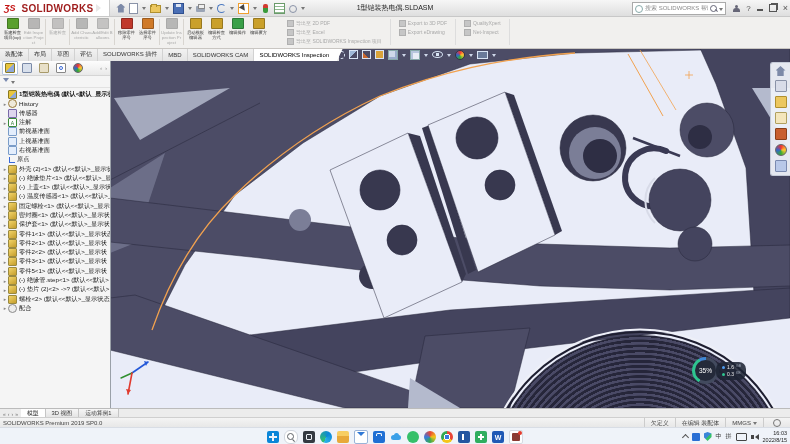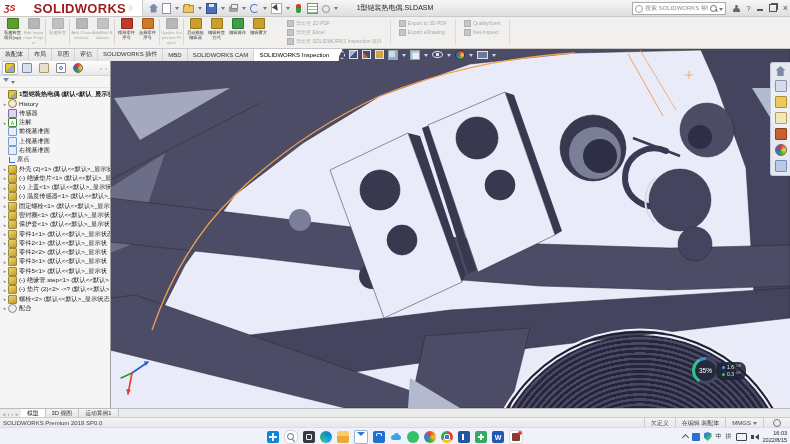--- a/index.html
+++ b/index.html
@@ -3,22 +3,22 @@
 <meta charset="utf-8">
 <style>
   html,body{margin:0;padding:0}
   body{width:790px;height:444px;position:relative;overflow:hidden;background:#fff;
        font-family:"Liberation Sans","DejaVu Sans",sans-serif;-webkit-font-smoothing:antialiased}
   .abs{position:absolute}
   
   #titlebar{left:0;top:0;width:790px;height:16px;background:linear-gradient(#f6f6f6,#dedede);
     border-bottom:1px solid #c8c8c8;display:flex;align-items:center;font-size:7px;z-index:10}
   #logo{display:flex;align-items:center;padding:0 4px;height:100%;background:#fff;border-right:1px solid #ccc}
-  #logo .mark{color:#c41313;font-weight:bold;font-style:italic;font-size:9px;margin-right:18px}
-  #logo .word{color:#9e1b1b;font-weight:bold;font-size:13px;letter-spacing:.3px}
+  #logo .mark{color:#c41313;font-weight:bold;font-style:italic;font-size:9px;margin-right:6px}
+  #logo .word{color:#9e1b1b;font-weight:bold;font-size:10px;letter-spacing:.3px}
   #logo .beak{width:0;height:0;border:4px solid transparent;border-left:5px solid #e8e8e8;margin-left:3px}
   #quick{display:flex;align-items:center;gap:4px;margin-left:6px}
   .qi{width:9px;height:9px;position:relative;flex:none}
   .caret{width:0;height:0;border:2px solid transparent;border-top:3px solid #777;margin:3px 0 0 0}
   .qi-home{background:#7d8aa8;clip-path:polygon(50% 0,100% 45%,82% 45%,82% 100%,18% 100%,18% 45%,0 45%)}
   .qi-page{width:7px;height:9px;background:#fff;border:1px solid #8a93a8}
   .qi-folder{width:9px;height:6px;margin-top:2px;background:#ecc75e;border:1px solid #b0902f;position:relative}
   .qi-folder:before{content:"";position:absolute;left:0;top:-2px;width:4px;height:2px;background:#ecc75e;border:1px solid #b0902f;border-bottom:none}
   .qi-save{background:#4a6fb5;border:1px solid #2f4f8f}
   .qi-save:before{content:"";position:absolute;left:2px;top:0;width:5px;height:3px;background:#dce4f2}

